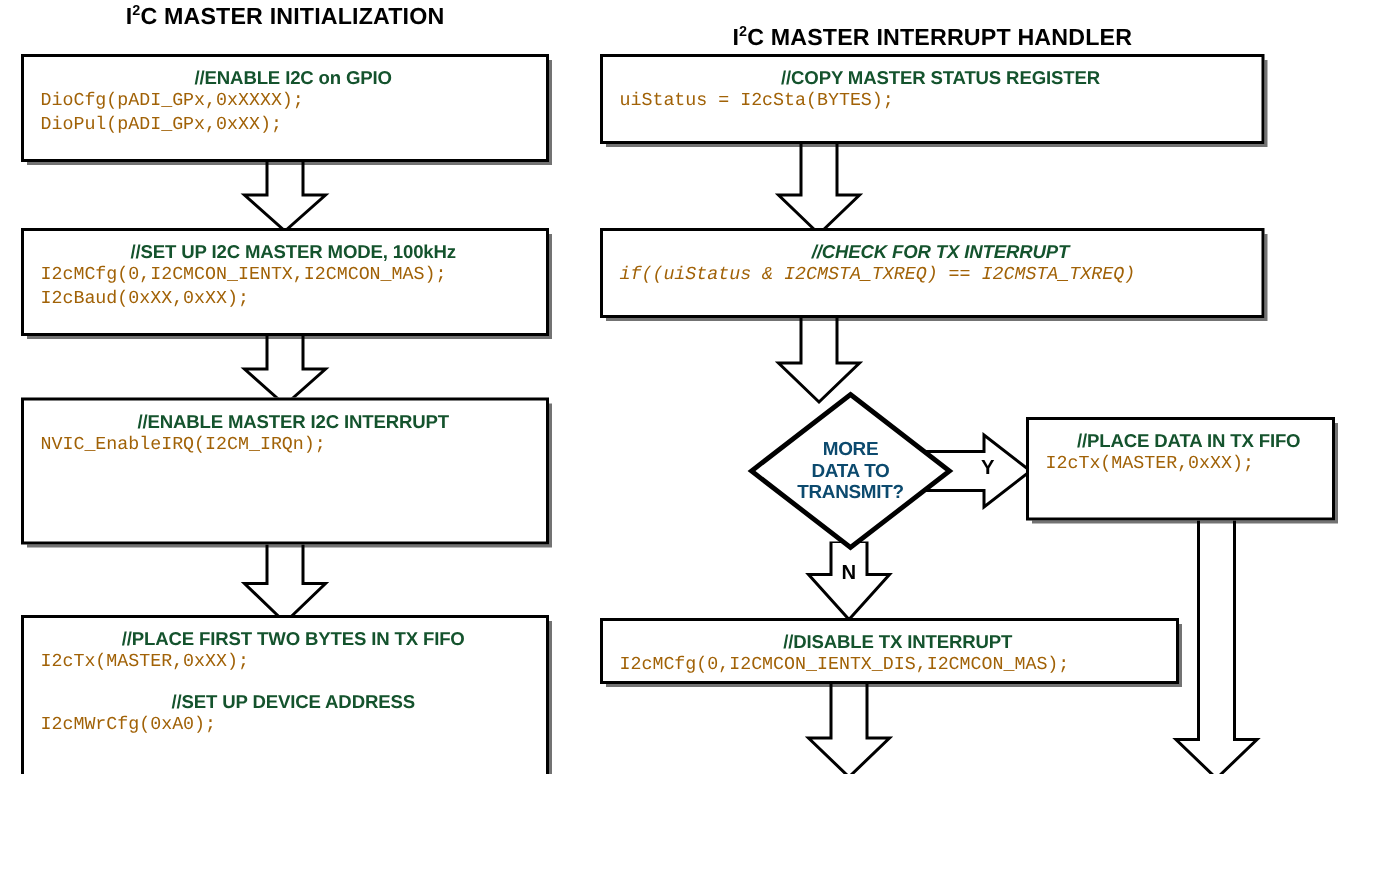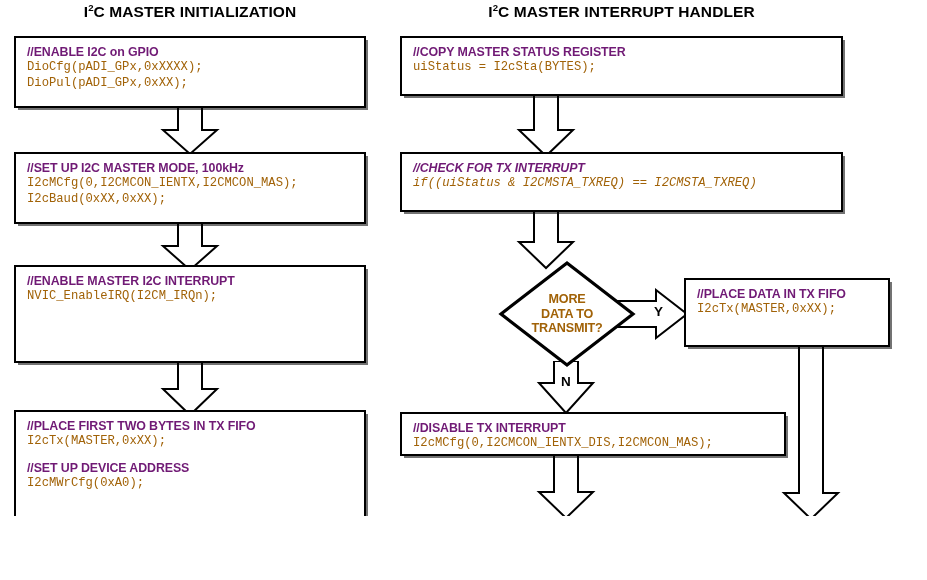--- a/index.html
+++ b/index.html
@@ -41,22 +41,23 @@
     box-shadow: 3px 3px 0 -1px rgba(0,0,0,0.55);
     padding: 7px 0 0 11px;
     z-index: 4;
   }
   .cmt {
     font-family: "Liberation Sans", sans-serif;
     font-weight: bold;
     font-size: 12.4px;
     letter-spacing: -0.1px;
     line-height: 15px;
-    color: #701a75;
-    white-space: nowrap;
+    color: #14532d;
+    white-space: nowrap;
+    text-align: center;
   }
   .code {
     font-family: "Liberation Mono", "DejaVu Sans Mono", monospace;
     font-size: 12.2px;
     line-height: 15.5px;
     color: #a16207;
     white-space: nowrap;
   }
   .gap {
     height: 11px;
@@ -70,21 +71,21 @@
     left: 0;
     top: 50%;
     width: 100%;
     transform: translateY(-50%);
     text-align: center;
     font-family: "Liberation Sans", sans-serif;
     font-weight: bold;
     font-size: 12.6px;
     line-height: 14.5px;
     letter-spacing: -0.2px;
-    color: #a16207;
+    color: #0c4a6e;
   }
   .arrow {
     position: absolute;
     z-index: 2;
   }
   .branch-label {
     position: absolute;
     font-family: "Liberation Sans", sans-serif;
     font-weight: bold;
     font-size: 13.5px;
@@ -104,21 +105,21 @@
 </style>
 </head>
 <body>
 
 <div id="canvas">
 
   <div class="col-title" style="left:14px; top:3px; width:352px;">
     <span>I</span><sup>2</sup><span>C MASTER INITIALIZATION</span>
   </div>
 
-  <div class="col-title" style="left:400px; top:3px; width:443px;">
+  <div class="col-title" style="left:400px; top:17px; width:443px;">
     <span>I</span><sup>2</sup><span>C MASTER INTERRUPT HANDLER</span>
   </div>
 
   <svg class="arrow" style="left:160px; top:104px;" width="60" height="52" viewBox="0 0 60 52">
     <polygon points="18,0 42,0 42,26 57,26 30,50 3,26 18,26" fill="#ffffff" stroke="#000000" stroke-width="2"></polygon>
   </svg>
 
   <svg class="arrow" style="left:160px; top:220px;" width="60" height="52" viewBox="0 0 60 52">
     <polygon points="18,0 42,0 42,26 57,26 30,50 3,26 18,26" fill="#ffffff" stroke="#000000" stroke-width="2"></polygon>
   </svg>

